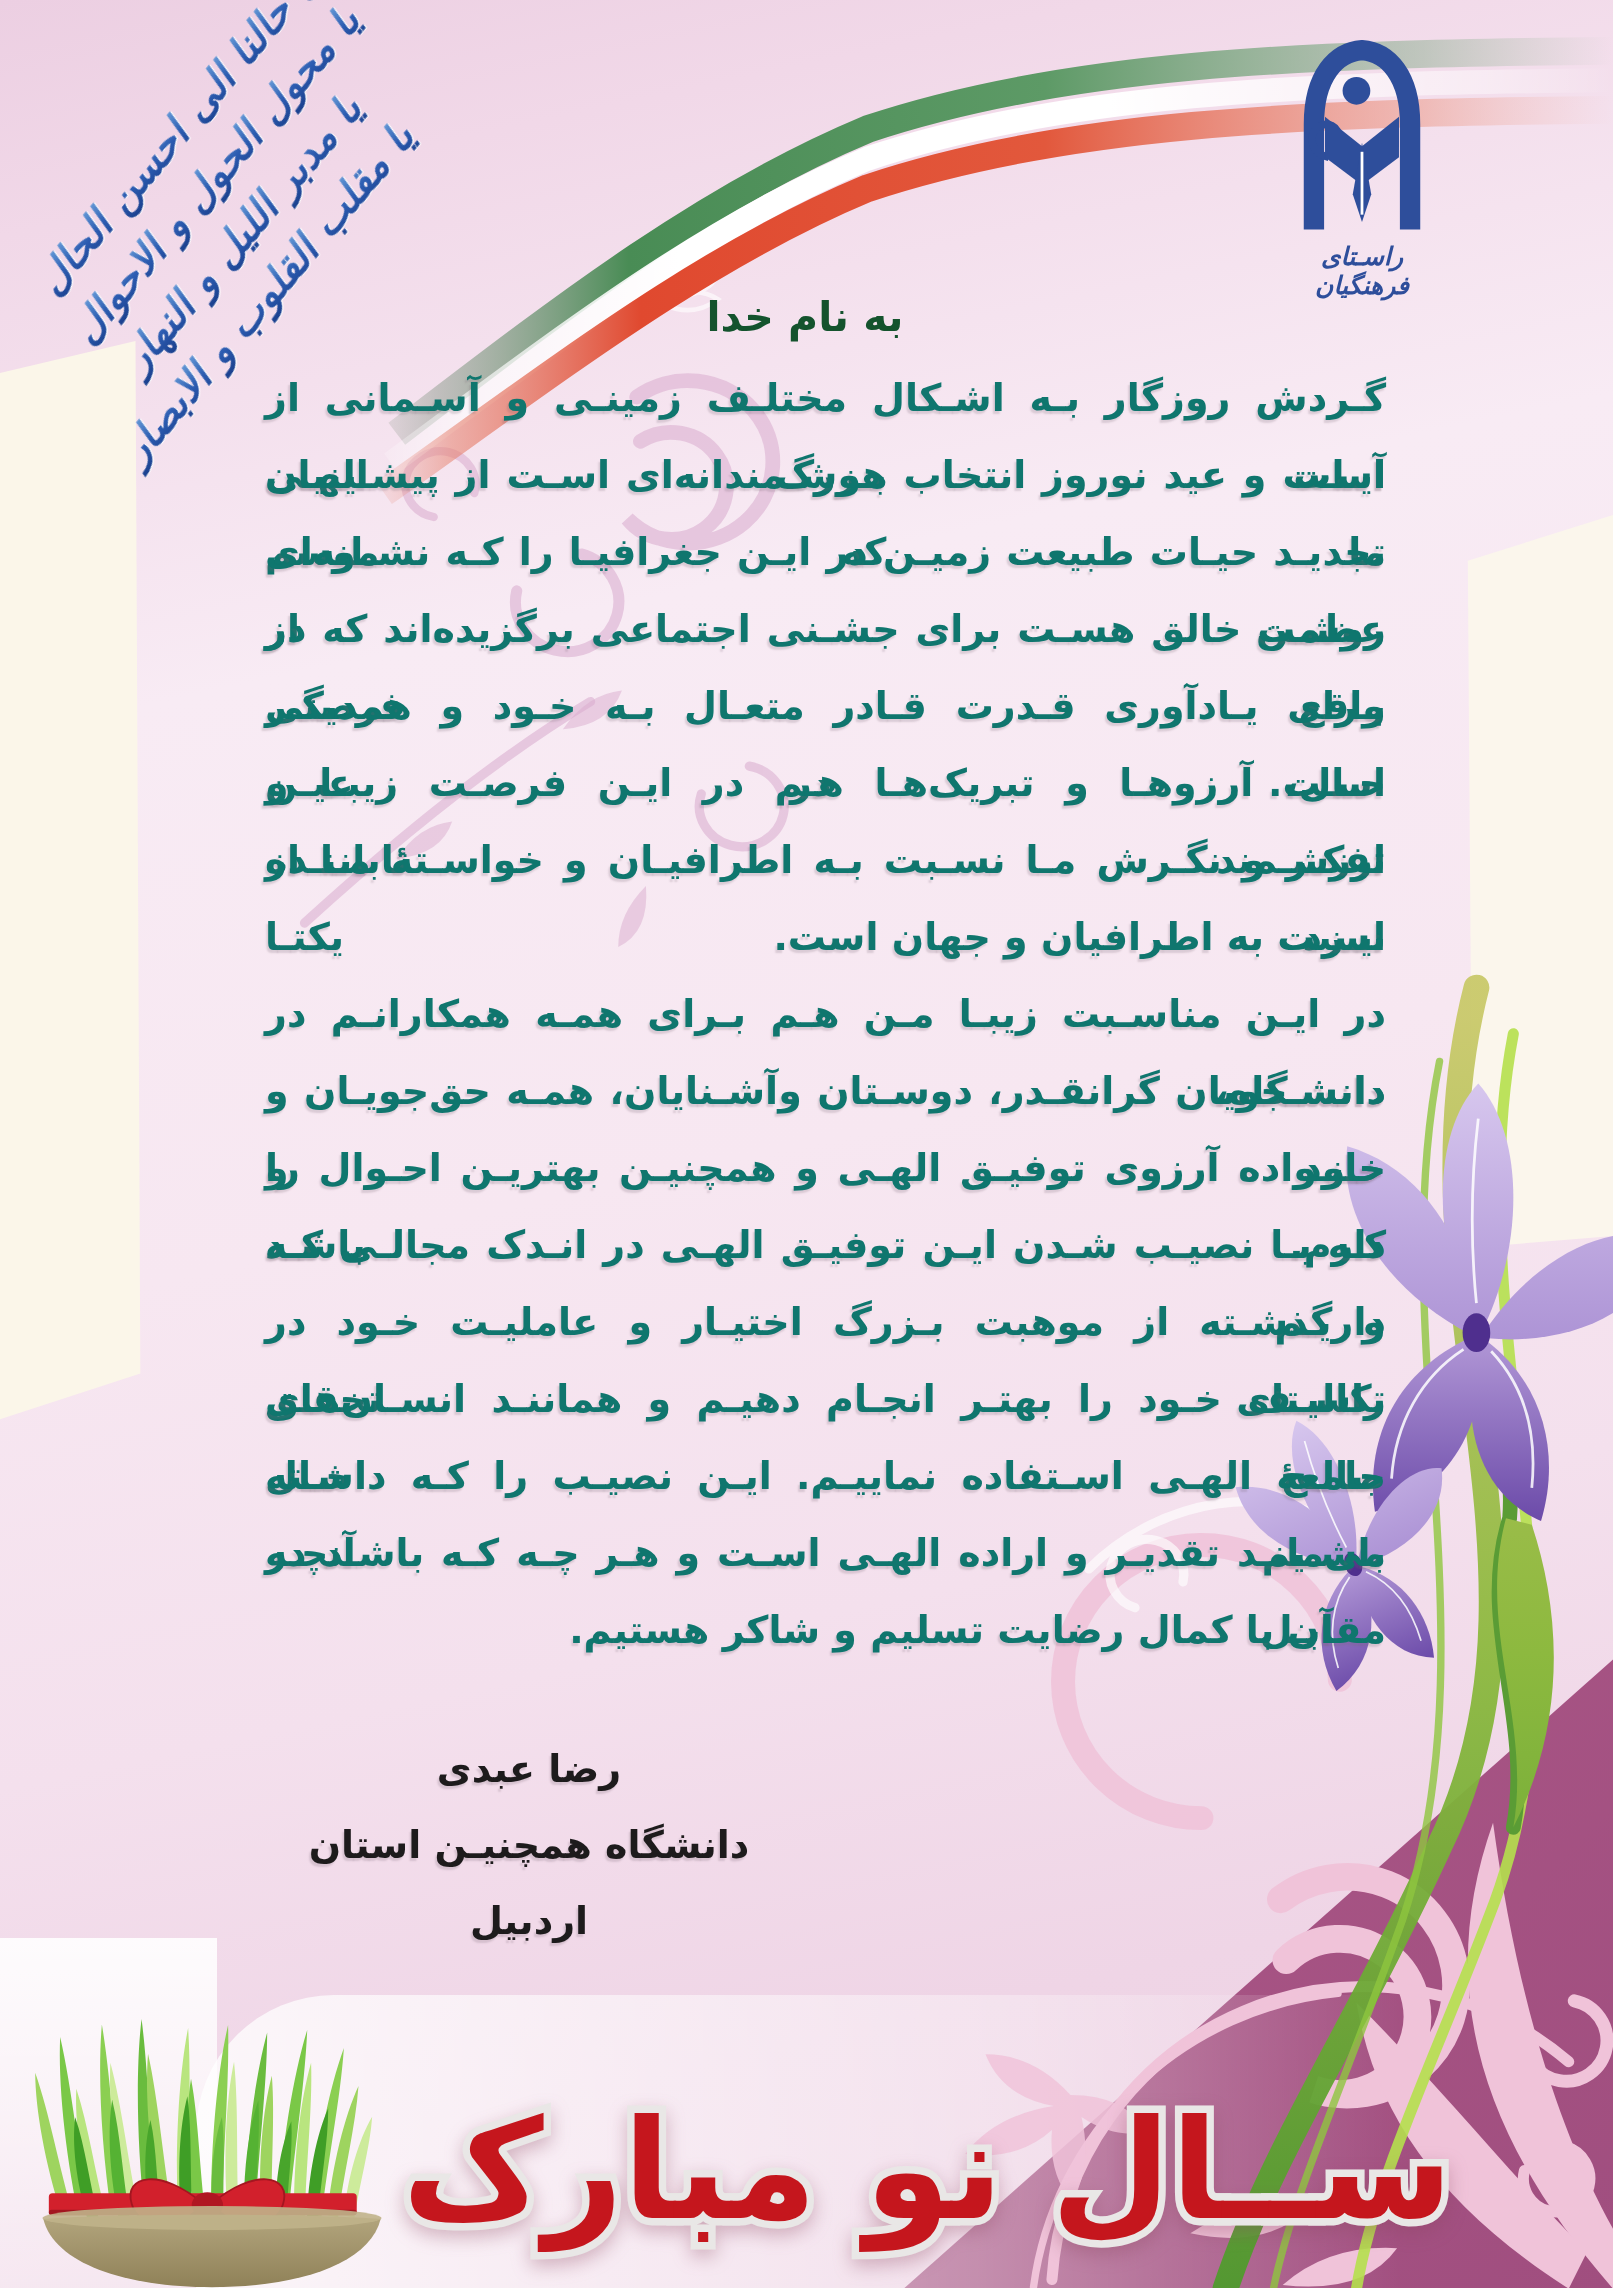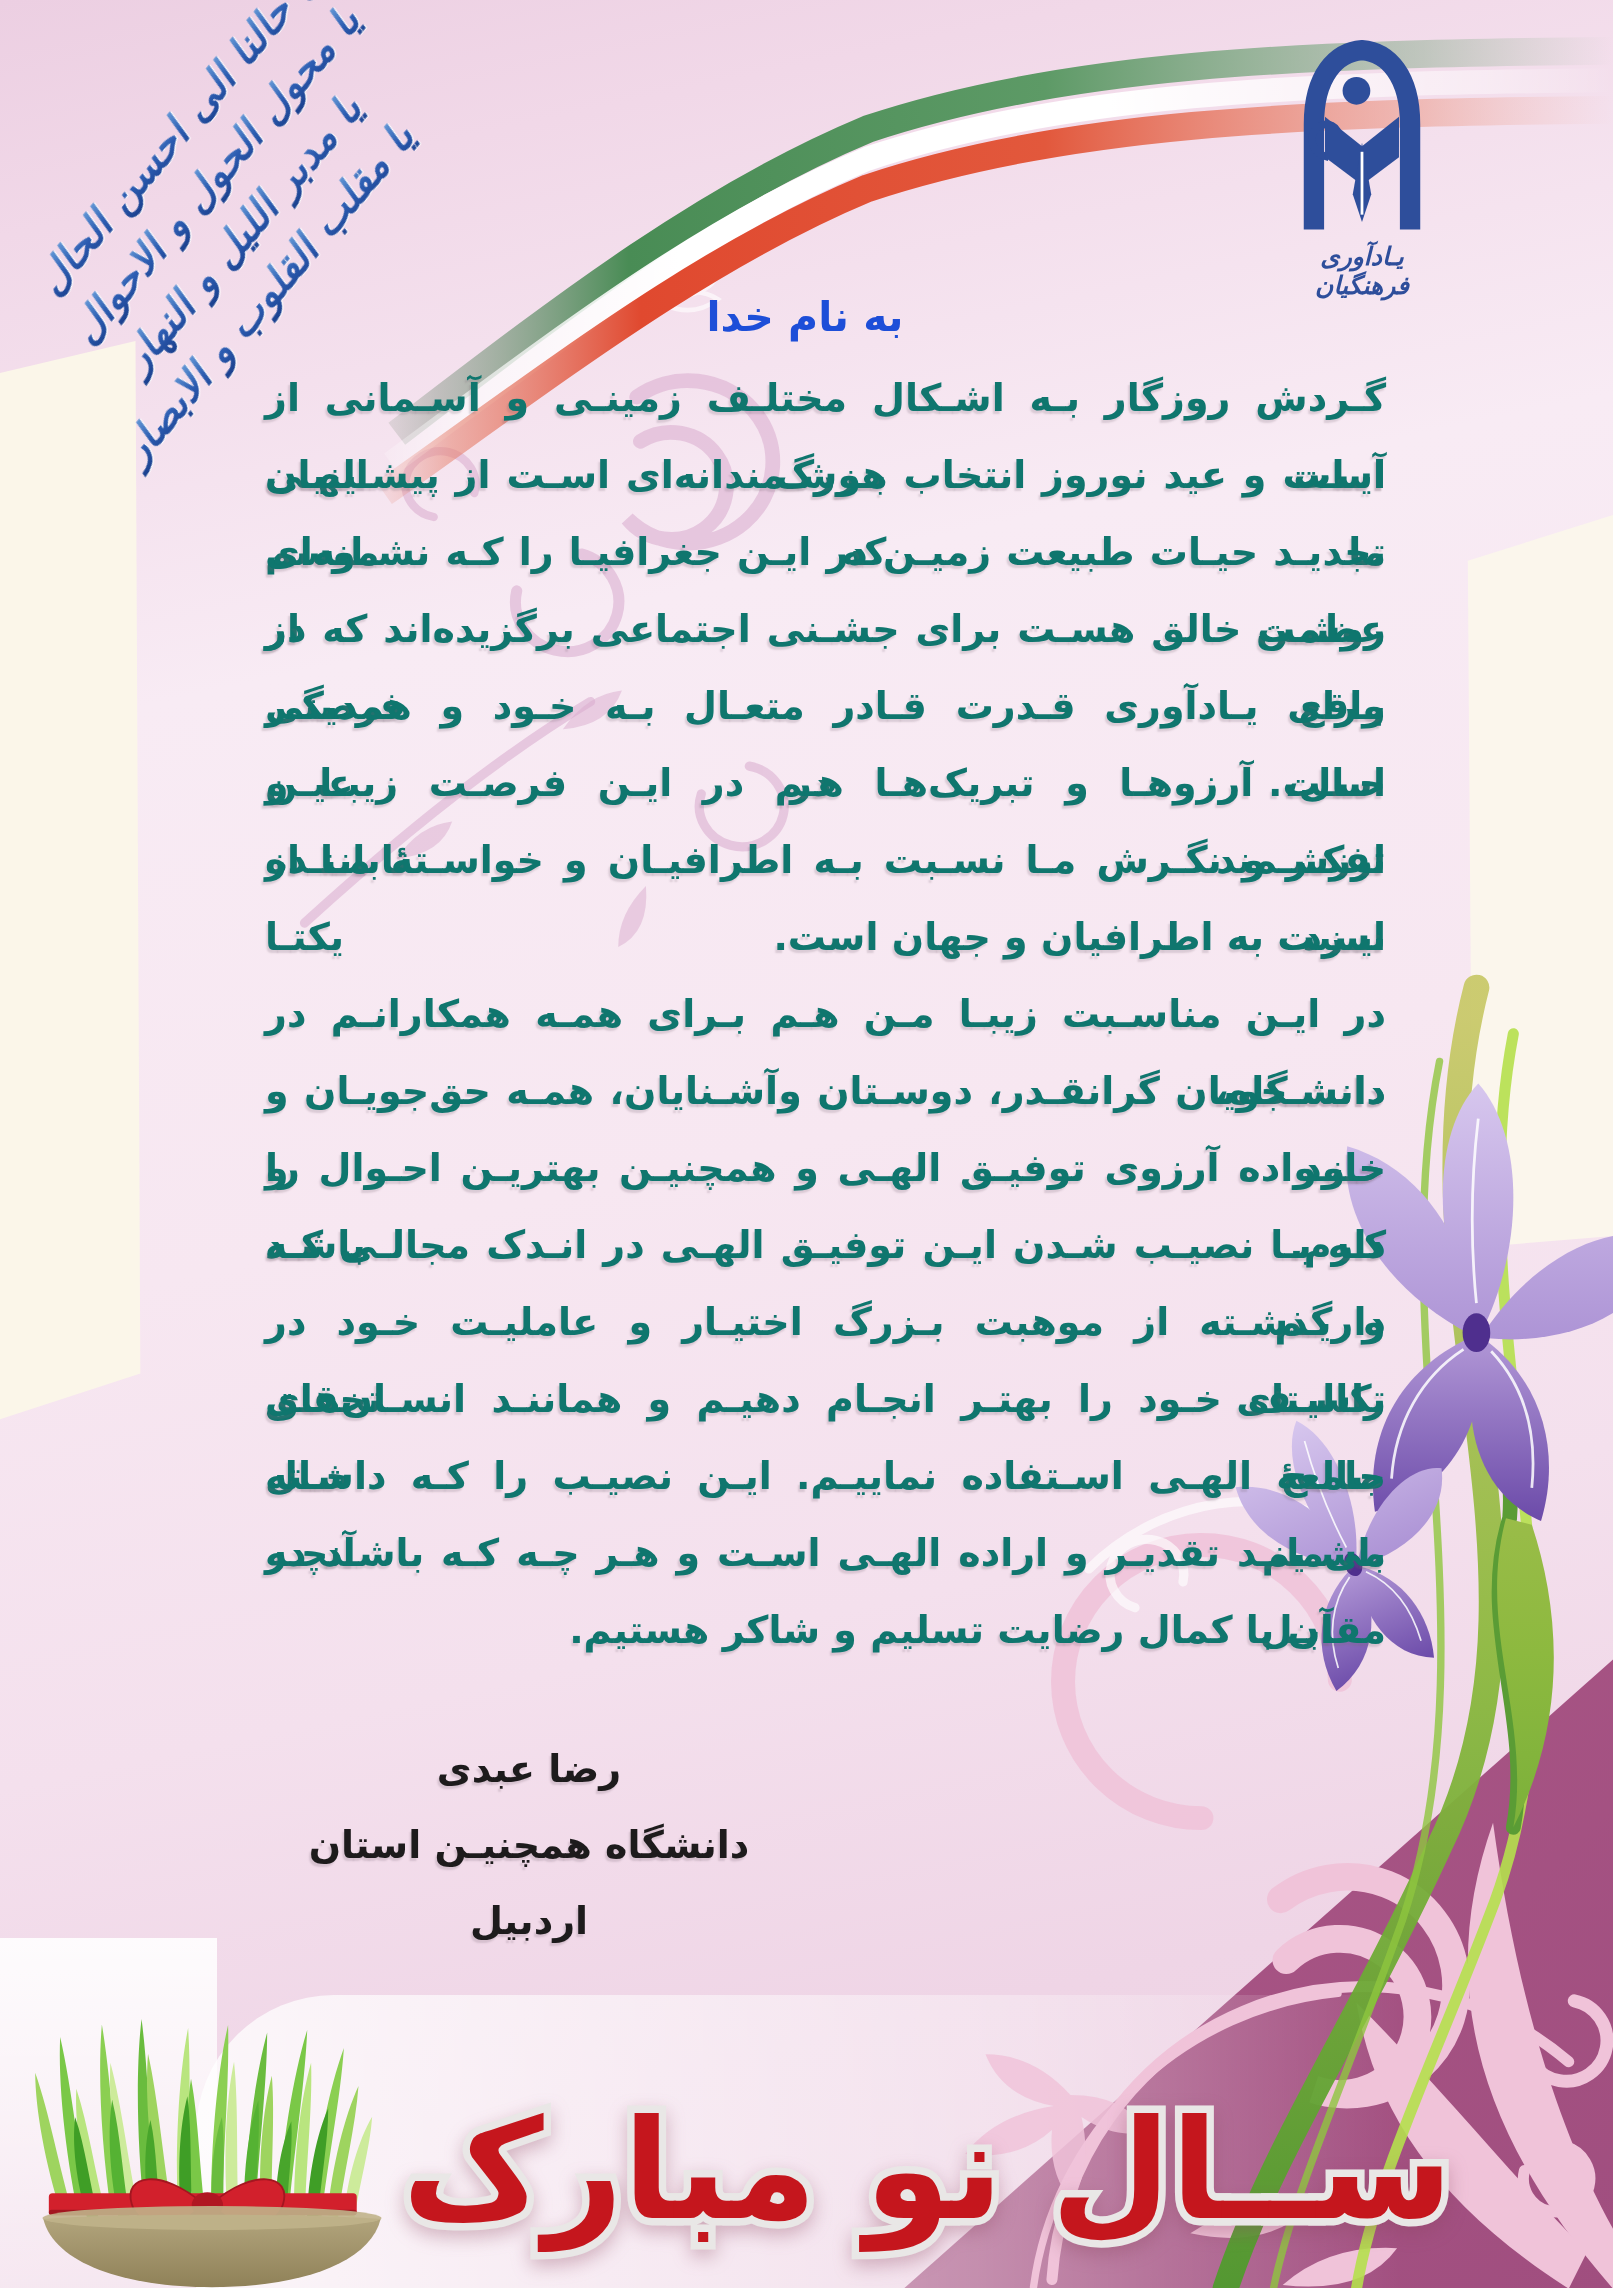--- a/index.html
+++ b/index.html
@@ -35,21 +35,21 @@
   .prayer .pl:nth-child(1){transform:translateX(50px);}
   .prayer .pl:nth-child(2){transform:translateX(14.8px);}
   .prayer .pl:nth-child(3){transform:translateX(-13px);}
   .prayer .pl:nth-child(4){transform:translateX(-42px);}
   
   .logo{position:absolute;left:1278px;top:39px;width:168px;z-index:7;text-align:center;}
   .logo-wordmark{margin-top:3.7px;font-size:25px;font-weight:bold;font-style:italic;
     color:#2e4e9b;direction:rtl;}
   
   .heading{position:absolute;left:265px;top:277px;width:1080px;height:81px;z-index:7;
-    line-height:81px;font-size:41px;font-weight:bold;text-align:center;direction:rtl;color:#1d4ed8;}
+    line-height:81px;font-size:41px;font-weight:bold;text-align:center;direction:rtl;color:#14532d;}
   .lines{position:absolute;left:265px;top:360px;width:1121px;z-index:7;color:#0f766e;}
   .ln{height:77px;line-height:77px;font-size:38px;font-weight:bold;direction:rtl;
     text-align:justify;text-align-last:justify;text-shadow:-1.8px 2.8px 1.8px rgba(120,100,115,.22);}
   .ln.end{text-align-last:right;}
   .ln.offset{margin-right:53px;}
   .sig{position:absolute;left:268px;top:1731px;width:522px;z-index:7;text-align:center;
     direction:rtl;font-weight:bold;color:#1d1b1c;}
   .sig div{font-size:38px;height:76px;line-height:76px;text-shadow:-1.8px 2.8px 1.8px rgba(120,100,115,.22);}
   
   .year-title{position:absolute;left:397px;top:2072px;width:1061px;height:212px;z-index:7;
@@ -196,21 +196,21 @@
   <div class="logo">
     <svg width="148" height="196" viewBox="0 0 160 212">
       <path d="M28,206 L28,92 C28,40 52,14 80,12 C108,14 132,40 132,92 L132,206" fill="none" stroke="#2e4e9b" stroke-width="22"></path>
       <circle cx="74" cy="56" r="15" fill="#2e4e9b"></circle>
       <path d="M44,128 C26,124 20,106 32,96 C42,88 56,94 54,108" fill="none" stroke="#2e4e9b" stroke-width="8"></path>
       <path d="M80,158 L40,128 L40,84 L80,116 Z" fill="#2e4e9b"></path>
       <path d="M80,158 L120,128 L120,84 L80,116 Z" fill="#2e4e9b"></path>
       <path d="M80,112 L70,168 L80,198 L90,168 Z" fill="#2e4e9b"></path>
       <line x1="80" y1="122" x2="80" y2="190" stroke="#ffffff" stroke-width="3"></line>
     </svg>
-    <div class="logo-wordmark">یـادآوری فرهنگیان</div>
+    <div class="logo-wordmark">راسـتای فرهنگیان</div>
   </div>
 
   <div class="heading">به نام خدا</div>
 
   <div class="lines">
     <div class="ln">گـردش روزگار بـه اشـکال مختلـف زمینـی و آسـمانی از آیـات بـزرگ الهـی</div>
     <div class="ln">اسـت و عید نوروز انتخاب هوشـمندانه‌ای اسـت از پیشـینیان ما که موسم</div>
     <div class="ln">تجدیـد حیـات طبیعت زمیـن در ایـن جغرافیـا را کـه نشـانه‌ای روشـن از</div>
     <div class="ln">عظمت خالق هسـت برای جشـنی اجتماعی برگزیده‌اند که در واقع فرصتی</div>
     <div class="ln">بـرای یـادآوری قـدرت قـادر متعـال بـه خـود و همدیگـر اسـت. در عیـن</div>

